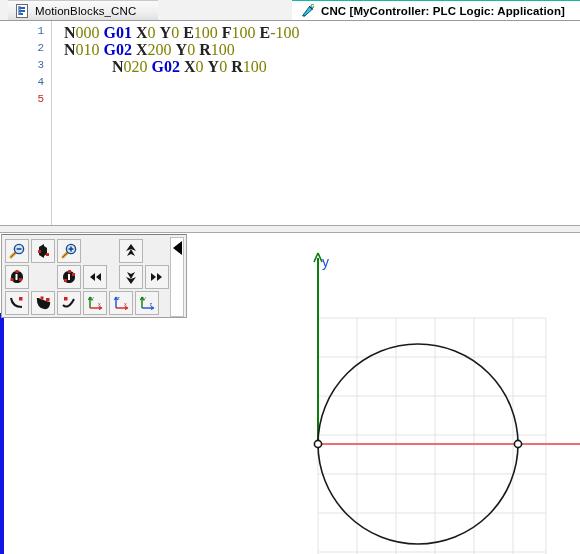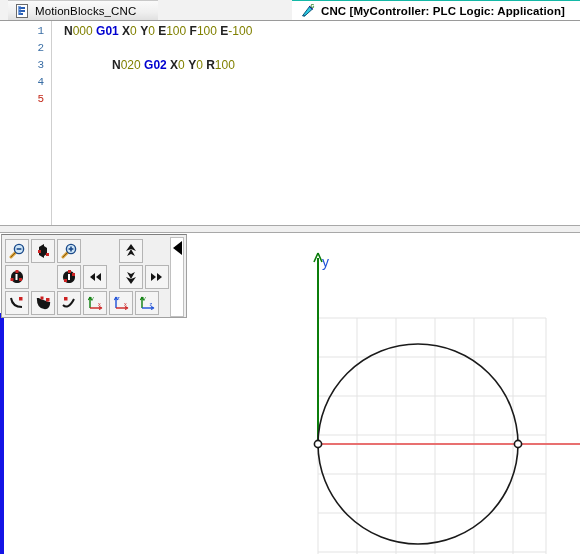--- a/index.html
+++ b/index.html
@@ -101,22 +101,22 @@
     font-family: "Liberation Mono", monospace;
     font-size: 11px;
     color: #3a6ea5;
     padding-right: 0;
   }
   .ln.red { color: #c42b1c; }
   #codelines {
     position: absolute;
     left: 56px; top: 0;
     right: 0; bottom: 0;
-    font-family: Liberation Sans, sans-serif;
-    font-size: 12px;
+    font-family: Liberation Serif, serif;
+    font-size: 16px;
     white-space: pre;
   }
   .cline { position: absolute; left: 8px; }
   .tkw  { color: #0000d0; font-weight: bold; }   
   .tid  { color: #222222; font-weight: bold; }   
   .tnum { color: #808000; }                       
 
   
   #splitter {
     position: absolute;
@@ -232,20 +232,21 @@
     <div class="ln" style="top:4px;">1</div>
     <div class="ln" style="top:21px;">2</div>
     <div class="ln" style="top:38px;">3</div>
     <div class="ln" style="top:55px;">4</div>
     <div class="ln red" style="top:72px;">5</div>
   </div>
   <div id="gutter-sep"></div>
 
   <div id="codelines">
     <div class="cline" style="top:3px;"><span class="tid">N</span><span class="tnum">000</span><span> </span><span class="tkw">G01</span><span> </span><span class="tid">X</span><span class="tnum">0</span><span> </span><span class="tid">Y</span><span class="tnum">0</span><span> </span><span class="tid">E</span><span class="tnum">100</span><span> </span><span class="tid">F</span><span class="tnum">100</span><span> </span><span class="tid">E</span><span class="tnum">-100</span></div>
+    <div class="cline" style="top:20px;"><span class="tid">N</span><span class="tnum">010</span><span> </span><span class="tkw">G02</span><span> </span><span class="tid">X</span><span class="tnum">200</span><span> </span><span class="tid">Y</span><span class="tnum">0</span><span> </span><span class="tid">R</span><span class="tnum">100</span></div>
     <div class="cline" style="top:37px;padding-left:48px;"><span class="tid">N</span><span class="tnum">020</span><span> </span><span class="tkw">G02</span><span> </span><span class="tid">X</span><span class="tnum">0</span><span> </span><span class="tid">Y</span><span class="tnum">0</span><span> </span><span class="tid">R</span><span class="tnum">100</span></div>
     <div class="cline" style="top:54px;"></div>
     <div class="cline" style="top:71px;"></div>
   </div>
 </div>
 
 <div id="splitter"></div>
 
 <div id="lower">
 

